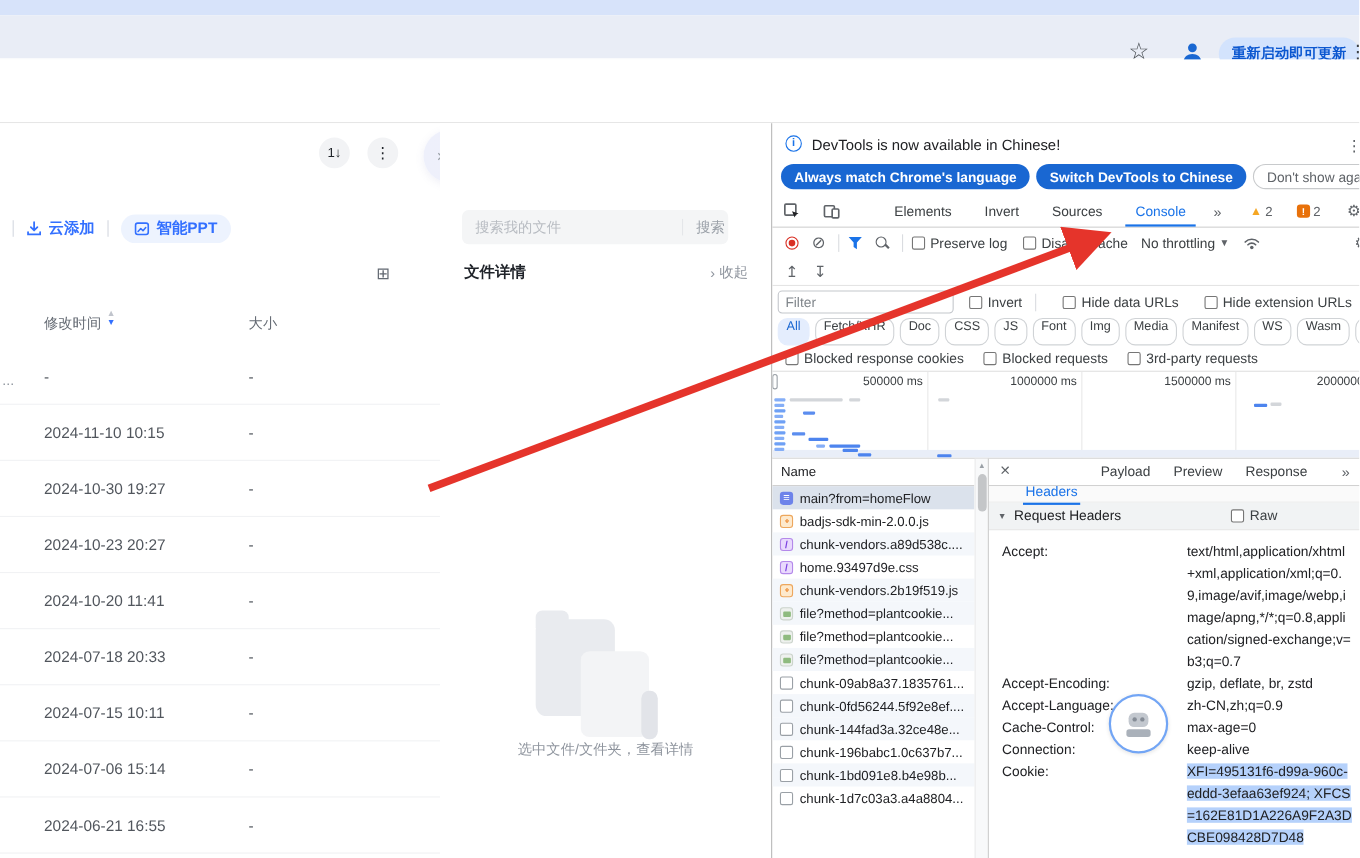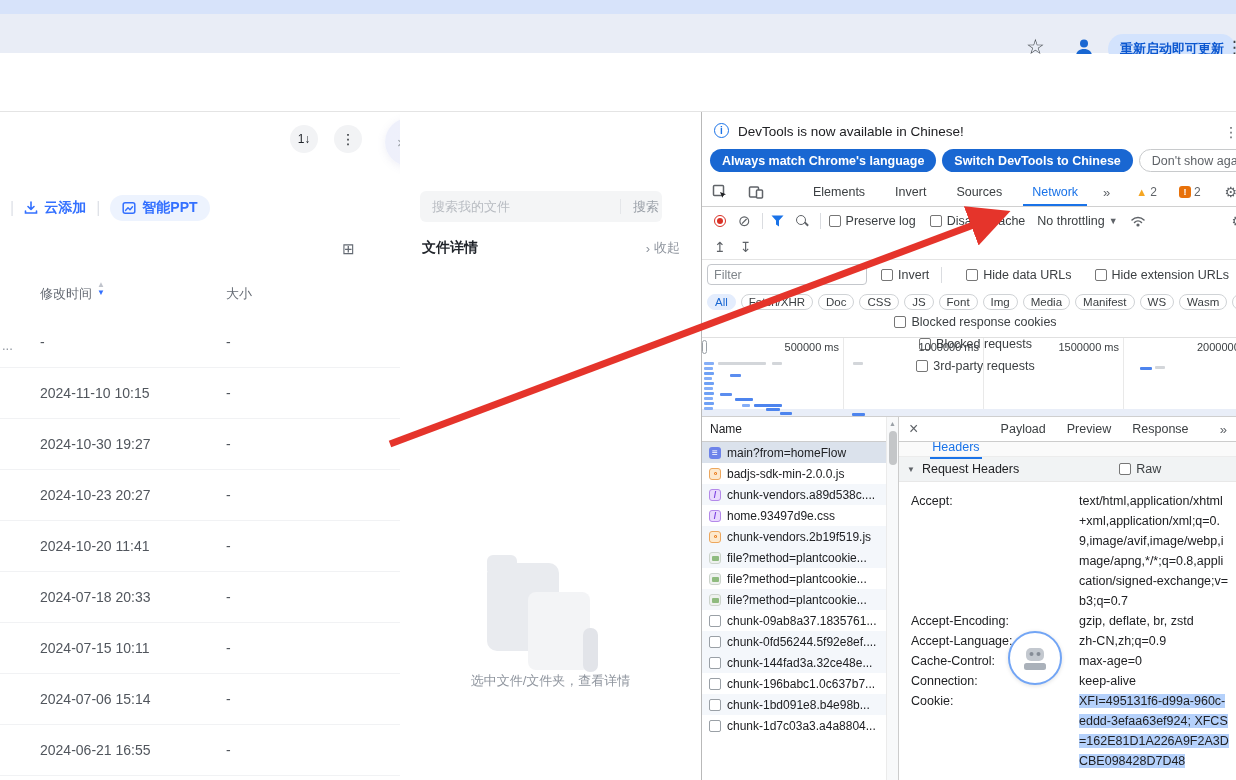--- a/index.html
+++ b/index.html
@@ -120,25 +120,25 @@
   .impexp span { margin-left:12px; }
   .impexp span + span { margin-left:0; }
 
   .filter-row { position:absolute; left:0; top:149px; width:535px; height:27px; display:flex; align-items:center; }
   .filter-input { width:160px; height:21px; margin-left:5px; border:1px solid #c4c7cc; border-radius:4px;
     font-size:12.5px; padding:0 6px; color:#333; outline:none; font-family:"Liberation Sans", sans-serif; }
   .filter-input::placeholder { color:#80868b; }
   .filter-row .cbrow { margin-left:14px; }
   .filter-row .vdiv { margin:0 10px 0 12px; }
 
-  .chips-row { position:absolute; left:0; top:177px; width:535px; height:25px; display:flex; align-items:center; gap:5px; padding-left:5px; }
+  .chips-row { position:absolute; left:0; top:177px; width:535px; height:25px; display:flex; gap:5px; padding-left:5px; }
   .chip { border:1px solid #d0d3d6; border-radius:9px; background:#fff; padding:1px 7px; font-size:11.5px; color:#3c4043; white-space:nowrap; }
   .chip.sel { background:#e4edfd; border-color:#e4edfd; color:#1967d2; }
 
-  .blocked-row { position:absolute; left:0; top:203px; width:535px; height:22px; display:flex; align-items:center; gap:8px; padding-left:12px;flex-direction:column; }
+  .blocked-row { position:absolute; left:0; top:203px; width:535px; height:22px; display:flex; align-items:center; gap:18px; padding-left:12px; }
 
   .timeline { position:absolute; left:0; top:225px; width:535px; height:80px; border-top:1px solid #e0e0e0;
     border-bottom:1px solid #cfcfcf; overflow:hidden; }
   .gline { position:absolute; top:0; width:1px; height:80px; background:#e9e9e9; }
   .tlabel { position:absolute; top:3px; font-size:11px; color:#3c4043; }
   .tl-strip { position:absolute; left:0; bottom:0; width:535px; height:7px; background:#e9eef8; }
   .tl-handle { position:absolute; left:0; top:2px; width:5px; height:14px; border:1px solid #9aa0a6; border-radius:3px; background:#fff; }
   .wb { position:absolute; height:3px; border-radius:1px; }
 
   .dt-lower { position:absolute; left:0; top:305px; width:535px; height:363px; }
@@ -338,21 +338,21 @@
       <span class="ticon" style="margin-left:8px;">
         <svg width="16" height="16" viewBox="0 0 16 16">
             <rect x="1.5" y="3" width="9" height="10" rx="1" stroke="#5f6368" stroke-width="1.5" fill="none"></rect>
             <rect x="8.5" y="6" width="6" height="8" rx="1" fill="#fff" stroke="#5f6368" stroke-width="1.5"></rect>
           </svg>
       </span>
       <span class="vdiv"></span>
       <span class="dtab">Elements</span>
       <span class="dtab">Invert</span>
       <span class="dtab">Sources</span>
-      <span class="dtab active">Network</span>
+      <span class="dtab active">Console</span>
       <span class="chev">»</span>
       <span class="warnbadge">
           <span class="warn-tri">▲</span>
           <span>2</span>
         </span>
       <span class="issuebadge">
           <span class="issue-sq">!</span>
           <span>2</span>
         </span>
       <span class="gear">⚙</span>

